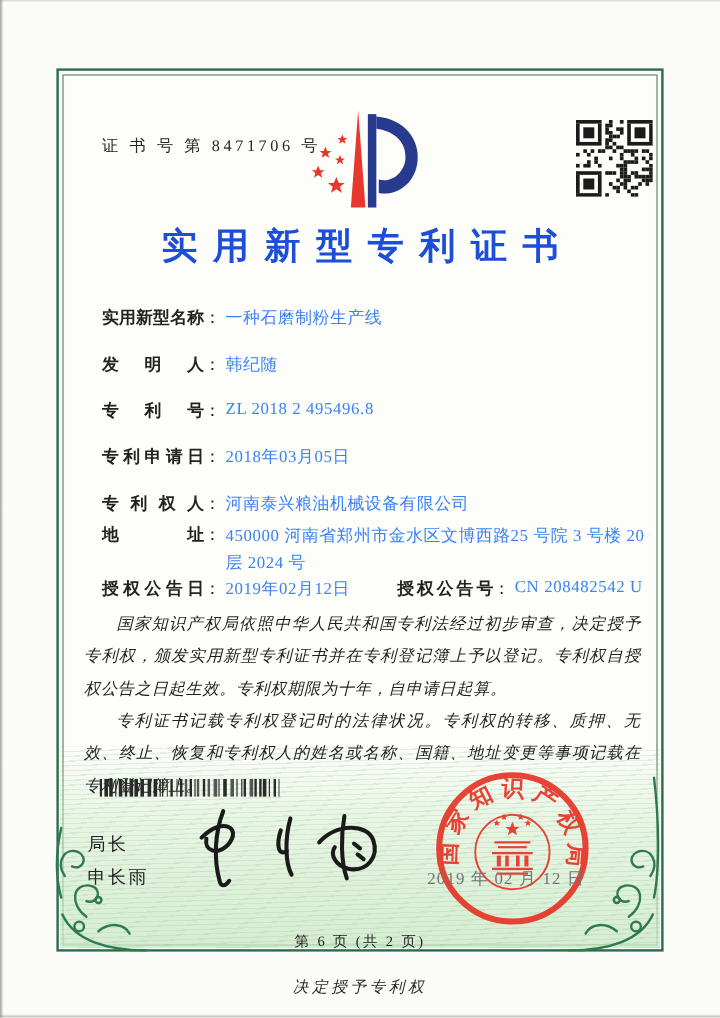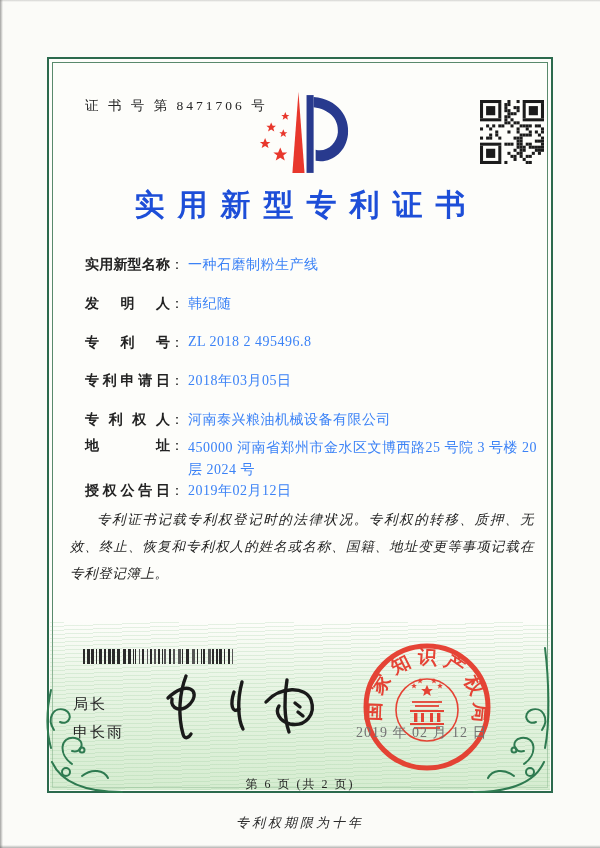--- a/index.html
+++ b/index.html
@@ -22,21 +22,21 @@
     border:1px solid #59896c;pointer-events:none;
   }
   .green-tint{
     position:absolute;left:1px;right:1px;bottom:1px;height:168px;
     background:
       repeating-linear-gradient(178deg, rgba(130,190,135,.20) 0 1px, rgba(255,255,255,0) 1px 4px),
       linear-gradient(180deg, rgba(215,238,211,0) 0%, rgba(213,237,208,.5) 35%, rgba(204,232,198,.8) 100%);
     pointer-events:none;
   }
 
-  .cert-number{position:absolute;left:85px;top:97px;font-size:13.5px;letter-spacing:3px;color:#262626;}
+  .cert-number{position:absolute;left:85px;top:113px;font-size:13.5px;letter-spacing:3px;color:#262626;}
   .doc-title{
     position:absolute;left:0;top:185px;width:600px;text-align:center;
     font-size:30px;font-weight:700;letter-spacing:13px;text-indent:13px;color:#1d4ed8;
   }
 
   .logo{position:absolute;left:250px;top:86px;width:105px;height:96px;}
   .qr{position:absolute;left:480px;top:100px;width:64px;height:64px;}
 
   .fields{position:absolute;left:85px;top:254px;width:442px;font-size:14px;}
   .frow{position:absolute;left:0;white-space:nowrap;}
@@ -233,24 +233,28 @@
     <span class="lbl">专利申请日</span><span class="colon">：</span><span class="val">2018年03月05日</span>
   </div>
   <div class="frow" style="top:157px">
     <span class="lbl">专利权人</span><span class="colon">：</span><span class="val">河南泰兴粮油机械设备有限公司</span>
   </div>
   <div class="frow" style="top:183px">
     <span class="lbl">地址</span><span class="colon">：</span><span class="val val-wide">450000 河南省郑州市金水区文博西路25 号院 3 号楼 20 层 2024 号</span>
   </div>
   <div class="frow" style="top:228px;width:442px">
     <span class="lbl">授权公告日</span><span class="colon">：</span><span class="val">2019年02月12日</span>
+    <span class="grant-no">
+      <span class="lbl">授权公告号</span><span class="colon">：</span><span class="val">CN 208482542 U</span>
+    </span>
   </div>
 </div>
 
 <div class="paras">
+  <p>国家知识产权局依照中华人民共和国专利法经过初步审查，决定授予专利权，颁发实用新型专利证书并在专利登记簿上予以登记。专利权自授权公告之日起生效。专利权期限为十年，自申请日起算。</p>
   <p>专利证书记载专利权登记时的法律状况。专利权的转移、质押、无效、终止、恢复和专利权人的姓名或名称、国籍、地址变更等事项记载在专利登记簿上。</p>
 </div>
 
 <svg class="barcode" viewBox="0 0 150 15" preserveAspectRatio="none" id="barcode-svg">
     <rect x="0" y="0" width="2" height="15" fill="#2a2a2a"></rect>
     <rect x="4" y="0" width="3" height="15" fill="#2a2a2a"></rect>
     <rect x="8" y="0" width="3" height="15" fill="#2a2a2a"></rect>
     <rect x="13" y="0" width="1" height="15" fill="#2a2a2a"></rect>
     <rect x="16" y="0" width="3" height="15" fill="#2a2a2a"></rect>
     <rect x="21" y="0" width="2" height="15" fill="#2a2a2a"></rect>
@@ -358,13 +362,13 @@
     <path d="M34,124 C20,114 22,96 37,98 C48,100 44,114 34,111"></path>
     <path d="M16,90 C8,78 16,66 27,70 C36,74 31,86 22,82"></path>
     <path d="M13,108 C8,84 9,40 13,8"></path>
     <path d="M44,136 C54,128 66,130 70,138"></path>
     <circle cx="28" cy="132" r="4"></circle>
     <circle cx="44" cy="110" r="2.5"></circle>
   </g>
 </svg>
 
 <div class="page-footer">第 6 页 (共 2 页)</div>
-<div class="back-note">专利权期限为十年</div>
+<div class="back-note">决定授予专利权</div>
 
 </body></html>

